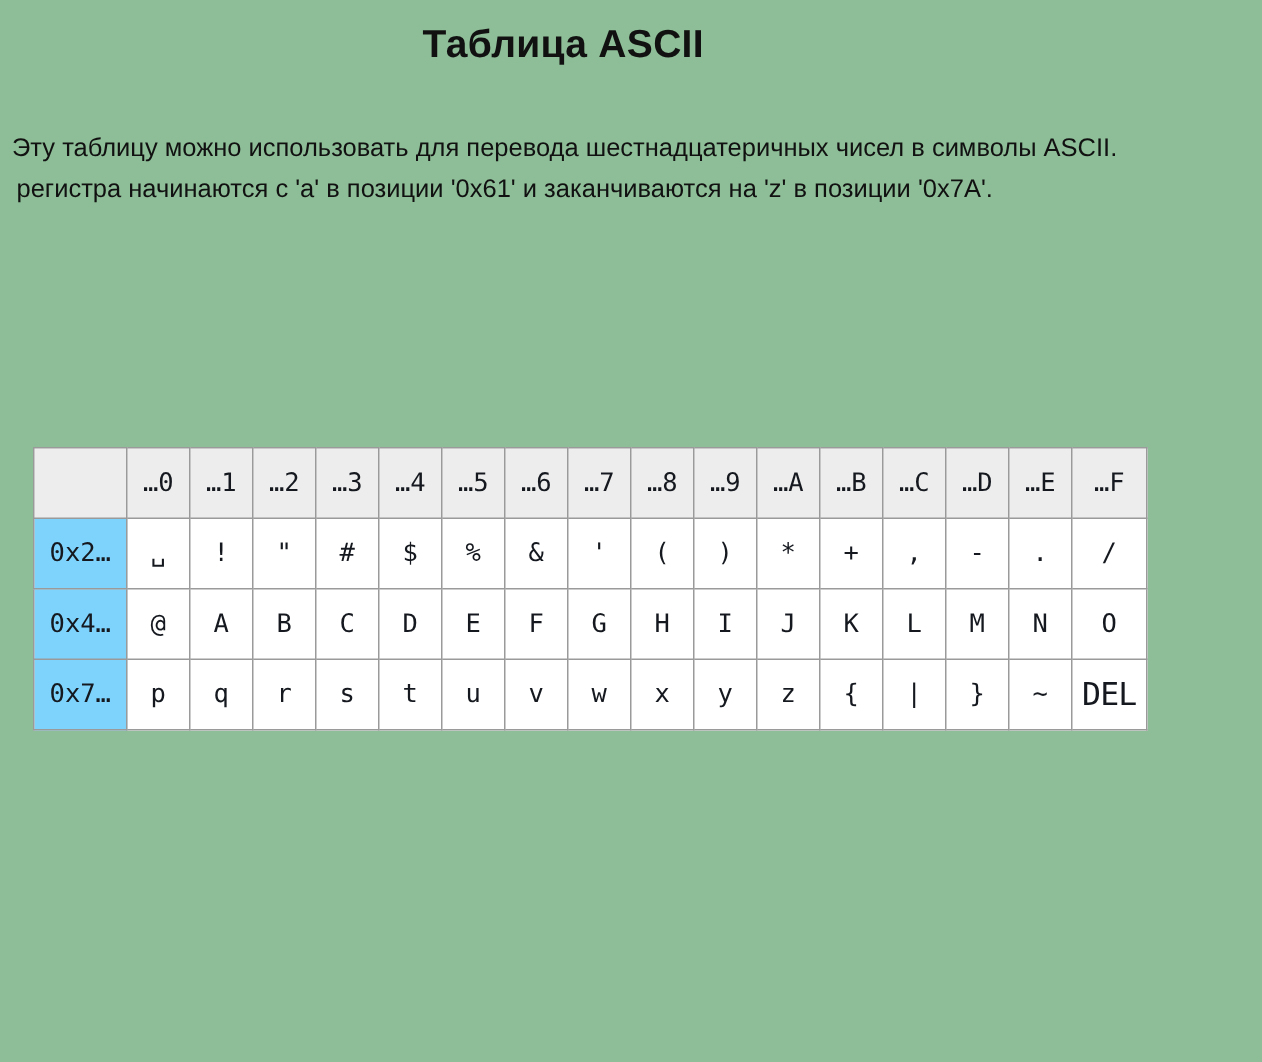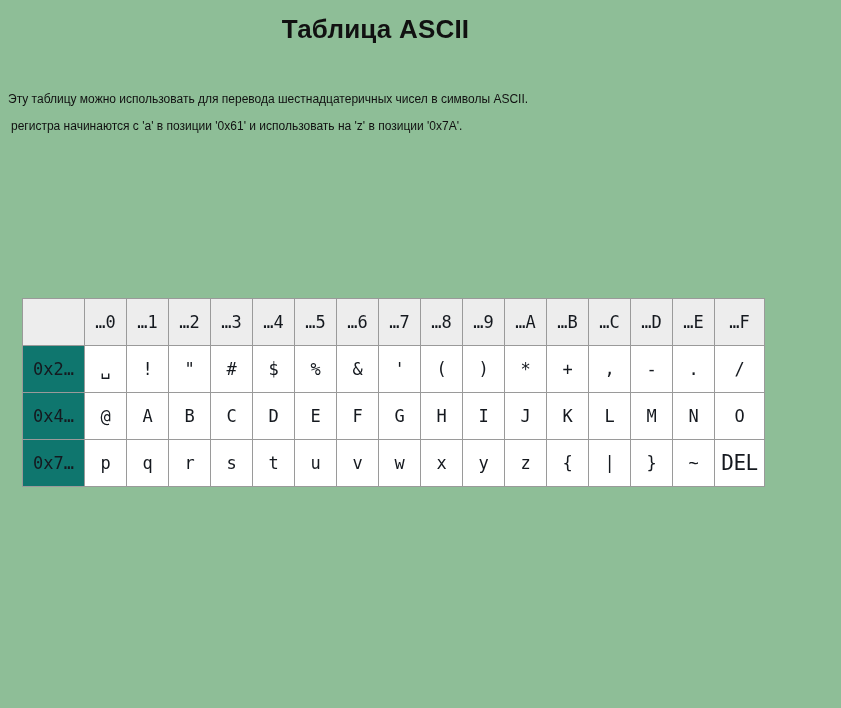--- a/index.html
+++ b/index.html
@@ -31,21 +31,21 @@
     color: #111111;
     line-height: 34px;
   }
   .body-text {
     position: absolute;
     top: 86px;
     left: 8px;
     width: 830px;
     color: #111111;
     font-family: "Liberation Sans", sans-serif;
-    font-size: 12px;
+    font-size: 17px;
     line-height: 26.5px;
     white-space: nowrap;
   }
   .body-text .ln {
     display: block;
   }
   .body-text .ln.indent {
     padding-left: 3px;
   }
 
@@ -77,41 +77,41 @@
   table.ascii-table col.dat-last { width: 50px; }
 
   th.corner-cell {
     background: #ededed;
   }
   th.col-head {
     background: #ededed;
     font-size: 16px;
   }
   td.row-head {
-    background: #0f766e;
+    background: #7dd3fc;
     font-size: 16px;
   }
   td.cell {
     background: #ffffff;
   }
   td.cell.wide {
     font-size: 21px;
     letter-spacing: -0.5px;
   }
 </style>
 </head>
 <body>
 
 <div id="slide">
 
   <div class="title">Таблица ASCII</div>
 
   <div class="body-text">
     <span class="ln">Эту таблицу можно использовать для перевода шестнадцатеричных чисел в символы ASCII.</span>
-    <span class="ln indent">регистра начинаются с 'a' в позиции '0x61' и использовать на 'z' в позиции '0x7A'.</span>
+    <span class="ln indent">регистра начинаются с 'a' в позиции '0x61' и заканчиваются на 'z' в позиции '0x7A'.</span>
   </div>
 
   <div class="ascii-table-wrap">
     <table class="ascii-table">
       <colgroup>
         <col class="lbl">
         <col class="dat">
           <col class="dat">
           <col class="dat">
           <col class="dat">

